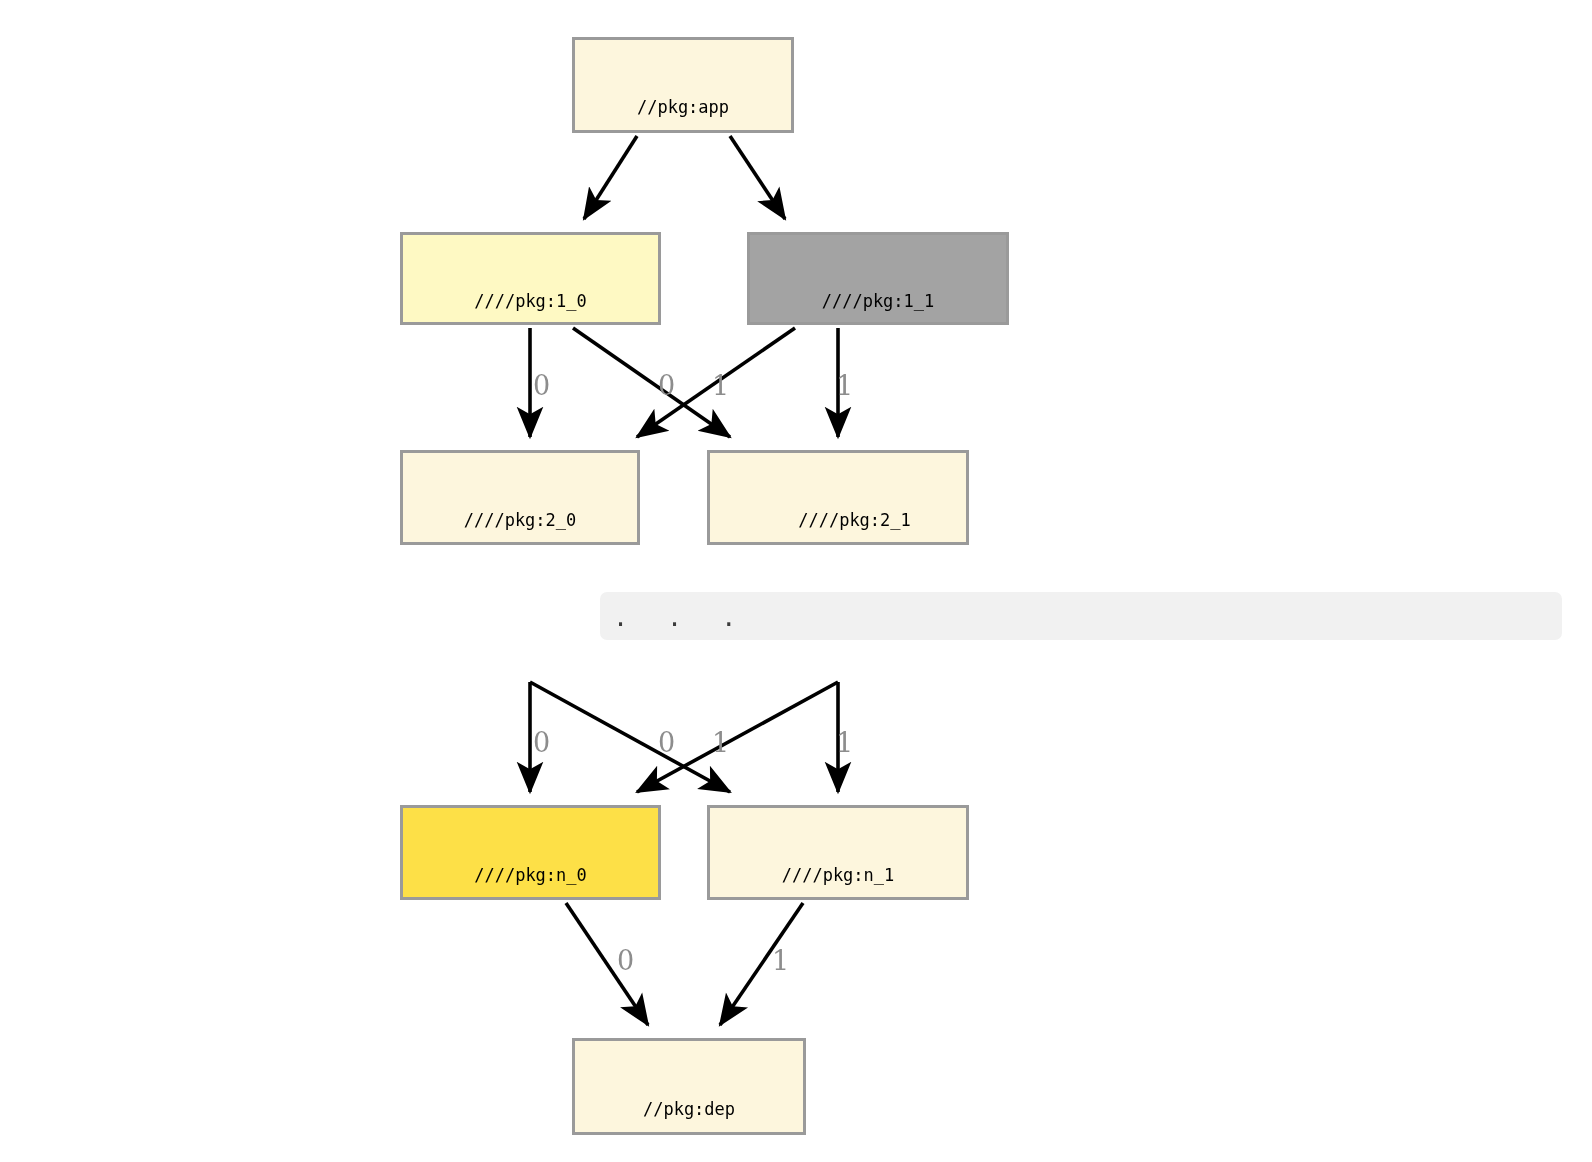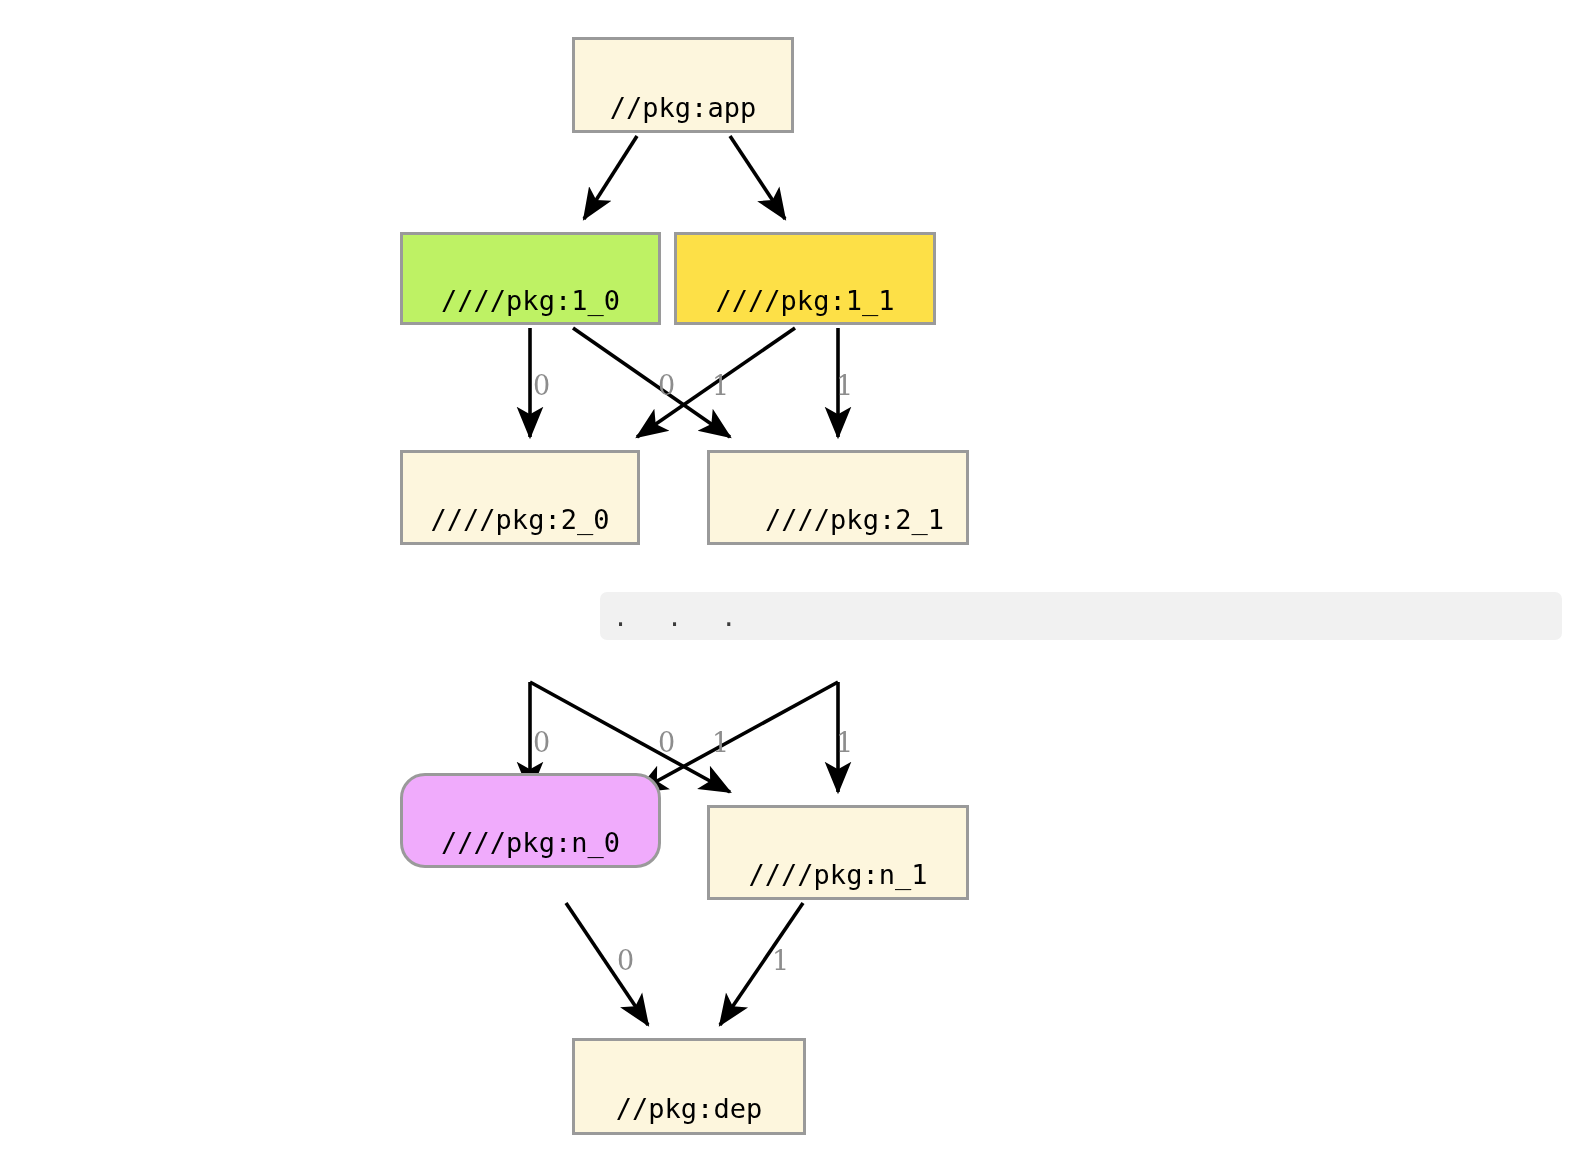--- a/index.html
+++ b/index.html
@@ -29,21 +29,21 @@
     position: absolute;
     box-sizing: border-box;
     background: #fdf6dd;
     border: 3px solid #9a9a9a;
     display: flex;
     align-items: center;
     justify-content: center;
   }
   .node-label {
     font-family: "DejaVu Sans Mono", "Liberation Mono", monospace;
-    font-size: 27px;
+    font-size: 17px;
     color: #000000;
     letter-spacing: 0px;
     white-space: pre;
     margin-top: 44px;
   }
   .ellipsis-band {
     position: absolute;
     background: #f1f1f1;
     border-radius: 7px;
     display: flex;
@@ -93,33 +93,33 @@
         <path d="M 838 682 L 838 792" stroke="#000000" stroke-width="3.6" fill="none" marker-end="url(#arrowhead)"></path>
         <path d="M 566 903 L 648 1025" stroke="#000000" stroke-width="3.6" fill="none" marker-end="url(#arrowhead)"></path>
         <path d="M 803 903 L 720 1025" stroke="#000000" stroke-width="3.6" fill="none" marker-end="url(#arrowhead)"></path>
       </g>
   </svg>
 
   <div id="nodes-layer">
       <div class="node-box" style="left: 572px; top: 37px; width: 222px; height: 96px; background: rgb(253, 246, 221); border-color: rgb(154, 154, 154);">
         <span class="node-label">//pkg:app</span>
       </div>
-      <div class="node-box" style="left: 400px; top: 232px; width: 261px; height: 93px; background: #bef264; border-color: rgb(154, 154, 154);">
+      <div class="node-box" style="left: 400px; top: 232px; width: 261px; height: 93px; background: #fef9c3; border-color: rgb(154, 154, 154);">
         <span class="node-label">////pkg:1_0</span>
       </div>
-      <div class="node-box" style="left: 674px; top: 232px; width: 262px; height: 93px; background: #fde047; border-color: rgb(154, 154, 154);">
+      <div class="node-box" style="left: 747px; top: 232px; width: 262px; height: 93px; background: #a3a3a3; border-color: rgb(154, 154, 154);">
         <span class="node-label">////pkg:1_1</span>
       </div>
       <div class="node-box" style="left: 400px; top: 450px; width: 240px; height: 95px; background: rgb(253, 246, 221); border-color: rgb(154, 154, 154);">
         <span class="node-label">////pkg:2_0</span>
       </div>
       <div class="node-box" style="left: 707px; top: 450px; width: 262px; height: 95px; background: rgb(253, 246, 221); border-color: rgb(154, 154, 154); padding-left: 33px;">
         <span class="node-label">////pkg:2_1</span>
       </div>
-      <div class="node-box" style="left: 400px; top: 773px; width: 261px; height: 95px; background: #f0abfc; border-color: rgb(154, 154, 154); border-radius: 25px;">
+      <div class="node-box" style="left: 400px; top: 805px; width: 261px; height: 95px; background: #fde047; border-color: rgb(154, 154, 154);">
         <span class="node-label">////pkg:n_0</span>
       </div>
       <div class="node-box" style="left: 707px; top: 805px; width: 262px; height: 95px; background: rgb(253, 246, 221); border-color: rgb(154, 154, 154); justify-content: center;">
         <span class="node-label">////pkg:n_1</span>
       </div>
       <div class="node-box" style="left: 572px; top: 1038px; width: 234px; height: 97px; background: rgb(253, 246, 221); border-color: rgb(154, 154, 154);">
         <span class="node-label">//pkg:dep</span>
       </div>
     </div>
 

